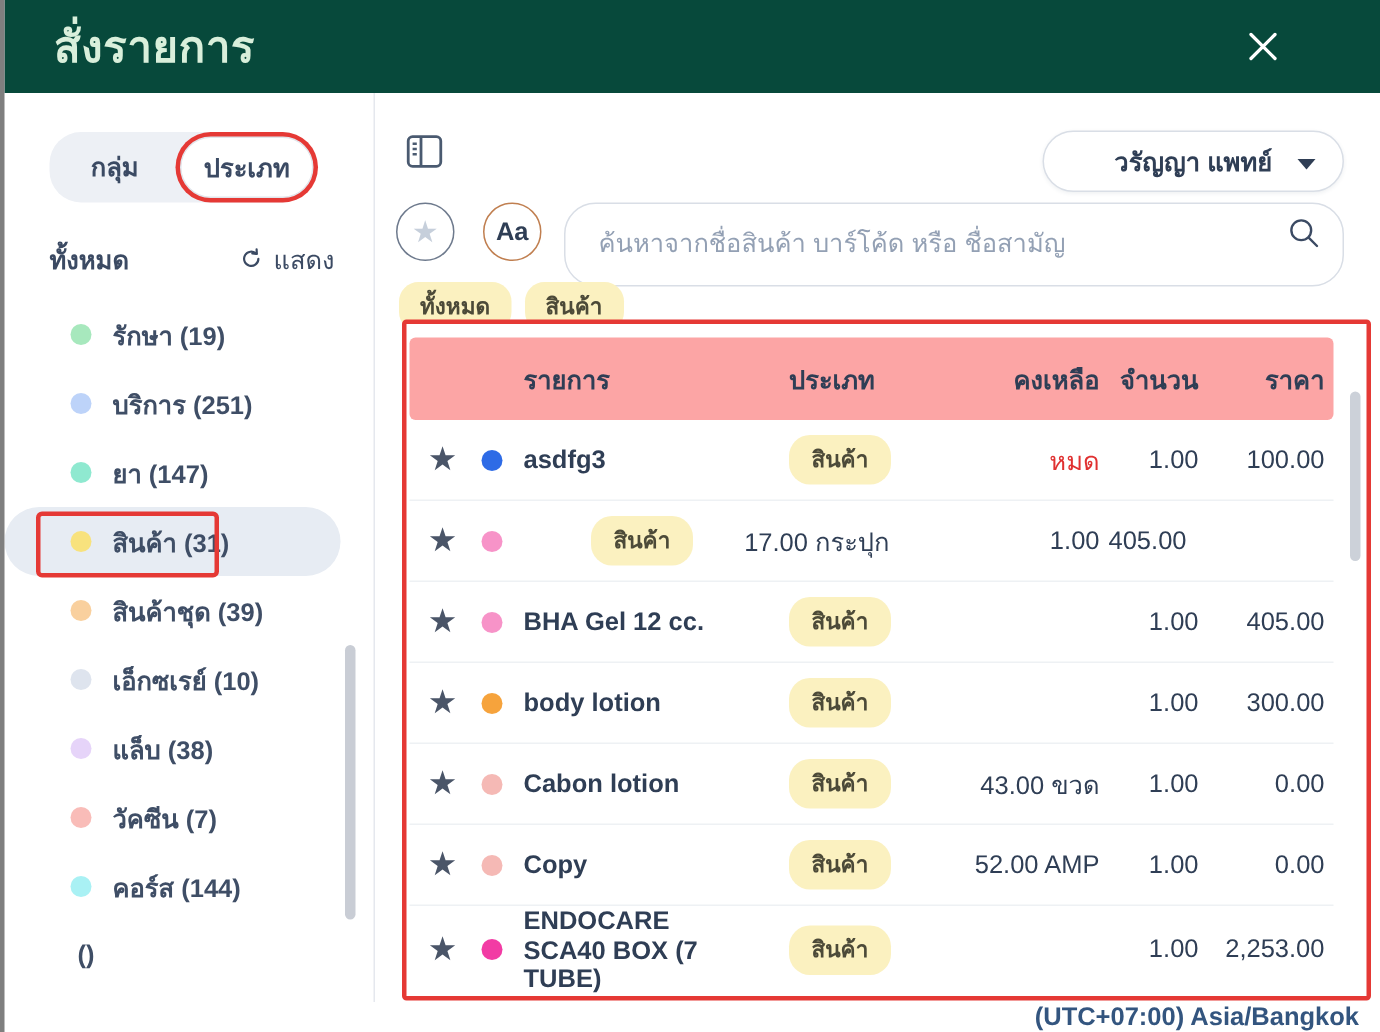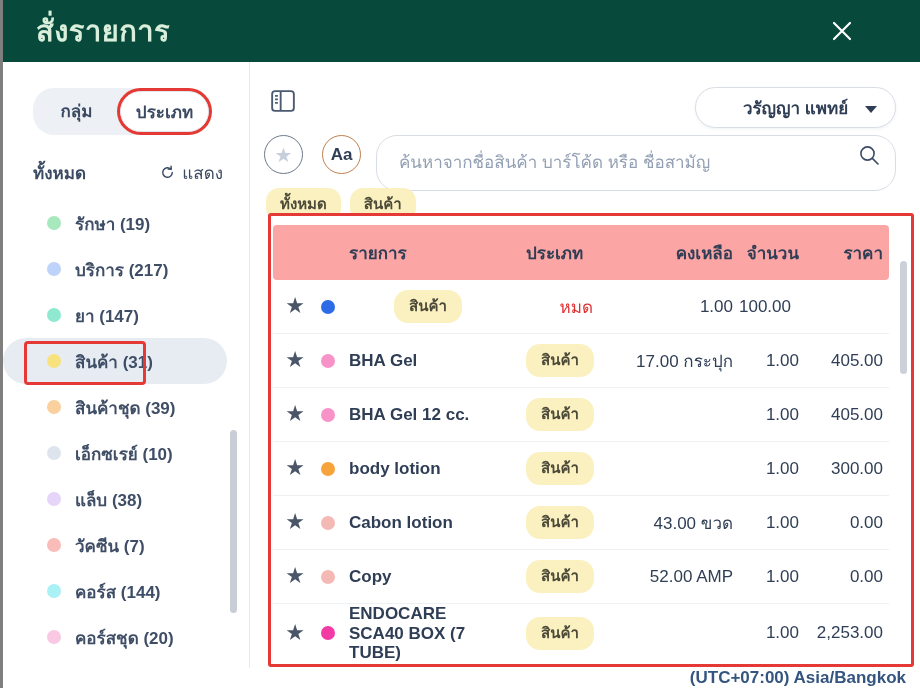--- a/index.html
+++ b/index.html
@@ -147,21 +147,21 @@
 
     <div class="cats">
 
         <div class="cat">
           <span class="dot" style="background: rgb(167, 232, 189);"></span>
           <span class="cat-label"><span>รักษา</span>&nbsp;(<span>19</span>)</span>
         </div>
 
         <div class="cat">
           <span class="dot" style="background: rgb(189, 211, 249);"></span>
-          <span class="cat-label"><span>บริการ</span>&nbsp;(<span>217</span>)</span>
+          <span class="cat-label"><span>บริการ</span>&nbsp;(<span>251</span>)</span>
         </div>
 
         <div class="cat">
           <span class="dot" style="background: rgb(143, 233, 208);"></span>
           <span class="cat-label"><span>ยา</span>&nbsp;(<span>147</span>)</span>
         </div>
 
         <div class="cat selected annotated">
           <span class="dot" style="background: rgb(248, 226, 125);"></span>
           <span class="cat-label"><span>สินค้า</span>&nbsp;(<span>31</span>)</span>
@@ -185,24 +185,20 @@
         <div class="cat">
           <span class="dot" style="background: rgb(249, 188, 184);"></span>
           <span class="cat-label"><span>วัคซีน</span>&nbsp;(<span>7</span>)</span>
         </div>
 
         <div class="cat">
           <span class="dot" style="background: rgb(169, 241, 244);"></span>
           <span class="cat-label"><span>คอร์ส</span>&nbsp;(<span>144</span>)</span>
         </div>
 
-        <div class="cat">
-          <span class="dot" style="background: rgb(249, 200, 226);"></span>
-          <span class="cat-label"><span>คอร์สชุด</span>&nbsp;(<span>20</span>)</span>
-        </div>
 
         <div class="cat">
 
           <span class="cat-label">&nbsp;()</span>
         </div>
       </div>
   </div>
   <div class="sidebar-scroll"></div>
 
   <div class="main">
@@ -257,32 +253,32 @@
           <div class="h-qty">จำนวน</div>
           <div class="h-price">ราคา</div>
         </div>
         <div>
 
             <div class="trow">
               <div class="c-star"><span class="row-star">★</span></div>
               <div class="c-dot">
                 <span class="dot" style="background: rgb(46, 107, 230);"></span>
               </div>
+              <div class="c-name">asdfg3</div>
               <div class="c-type"><span class="type-chip">สินค้า</span></div>
               <div class="c-stock" style="color: rgb(224, 49, 49);">หมด</div>
               <div class="c-qty">1.00</div>
               <div class="c-price">100.00</div>
             </div>
 
             <div class="trow">
               <div class="c-star"><span class="row-star">★</span></div>
               <div class="c-dot">
                 <span class="dot" style="background: rgb(247, 147, 200);"></span>
               </div>
-              <div class="c-name">BHA Gel</div>
               <div class="c-type"><span class="type-chip">สินค้า</span></div>
               <div class="c-stock">17.00 กระปุก</div>
               <div class="c-qty">1.00</div>
               <div class="c-price">405.00</div>
             </div>
 
             <div class="trow">
               <div class="c-star"><span class="row-star">★</span></div>
               <div class="c-dot">
                 <span class="dot" style="background: rgb(247, 147, 200);"></span>

